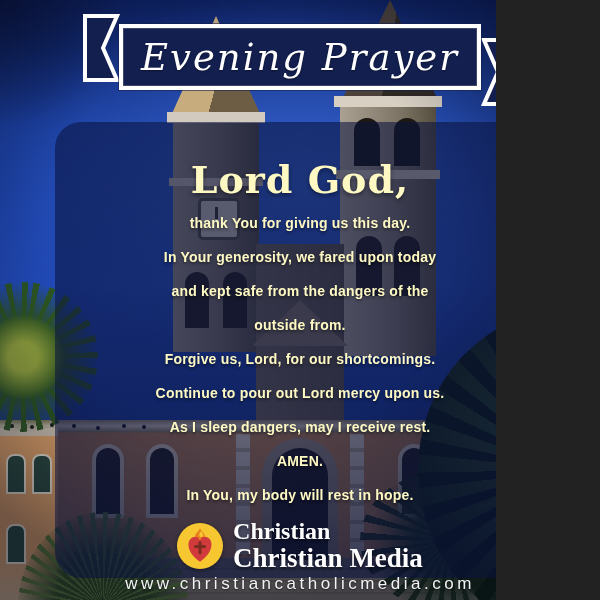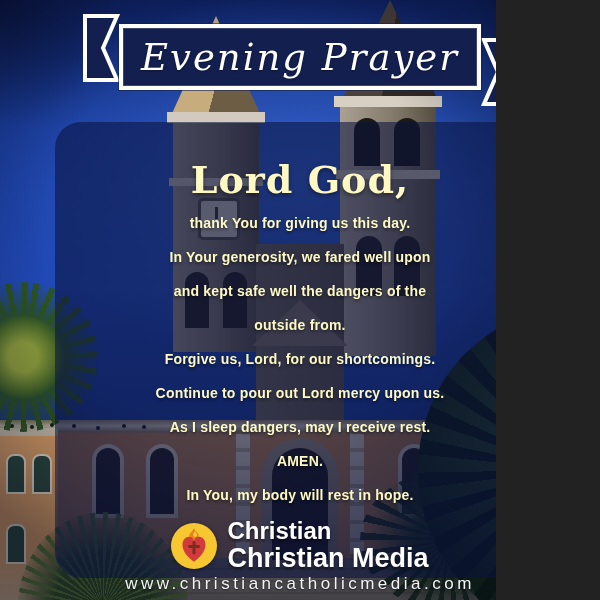--- a/index.html
+++ b/index.html
@@ -157,21 +157,21 @@
     font-size:14px;line-height:34px;letter-spacing:.2px;
     text-shadow:0 2px 3px rgba(0,0,0,.45);
   }
 
   
   .brand{
     position:absolute;left:0;top:518px;width:600px;z-index:5;
     display:flex;justify-content:center;align-items:center;gap:10px;
   }
   .brand-badge{width:46px;height:46px;flex:0 0 auto;filter:drop-shadow(0 1px 2px rgba(0,0,0,.4));}
-  .brand-text{color:#fff;font-family:Liberation Sans, sans-serif;font-weight:bold;text-align:left;
+  .brand-text{color:#fff;font-family:Liberation Serif, serif;font-weight:bold;text-align:left;
     text-shadow:0 2px 3px rgba(0,0,0,.5);}
   .brand-line1{font-size:24px;line-height:26px;}
   .brand-line2{font-size:27px;line-height:29px;}
   .website{
     position:absolute;left:0;top:574px;width:600px;z-index:5;text-align:center;
     color:#f2f3f5;font-family:"Liberation Sans",sans-serif;
     font-size:17px;letter-spacing:3.5px;
     text-shadow:0 1px 2px rgba(0,0,0,.6);
   }
 </style>
@@ -244,22 +244,22 @@
       <polygon points="35,3 3,3 17,35 3,67 35,67" fill="#131f4e" stroke="#ffffff" stroke-width="4"></polygon>
     </svg>
     <div class="banner-main">
       <span class="banner-title">Evening Prayer</span>
     </div>
   </div>
 
   <div class="prayer">
     <div class="prayer-heading">Lord God,</div>
     <div class="prayer-line">thank You for giving us this day.</div>
-    <div class="prayer-line">In Your generosity, we fared well upon</div>
-    <div class="prayer-line">and kept safe well the dangers of the</div>
+    <div class="prayer-line">In Your generosity, we fared upon today</div>
+    <div class="prayer-line">and kept safe from the dangers of the</div>
     <div class="prayer-line">outside from.</div>
     <div class="prayer-line">Forgive us, Lord, for our shortcomings.</div>
     <div class="prayer-line">Continue to pour out Lord mercy upon us.</div>
     <div class="prayer-line">As I sleep dangers, may I receive rest.</div>
     <div class="prayer-line">AMEN.</div>
     <div class="prayer-line">In You, my body will rest in hope.</div>
   </div>
 
   <div class="brand">
     <svg class="brand-badge" viewBox="0 0 44 44">

